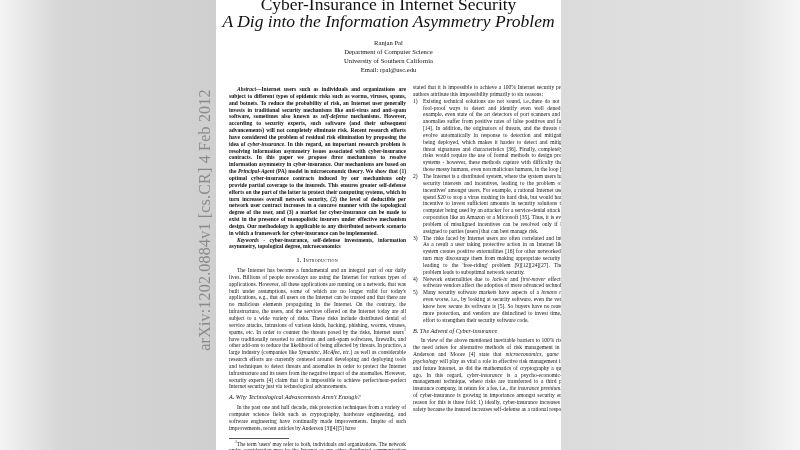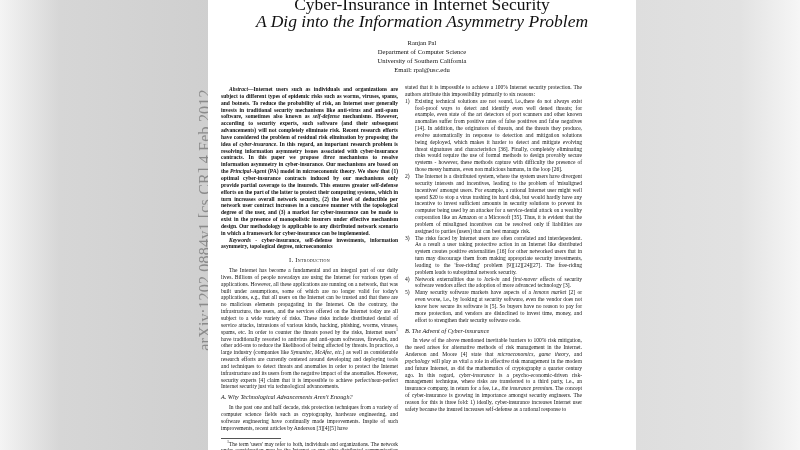--- a/index.html
+++ b/index.html
@@ -3,21 +3,21 @@
 <meta charset="utf-8">
 <style>
   html, body { margin:0; padding:0; }
   body {
     width:800px; height:450px; overflow:hidden; position:relative;
     background: linear-gradient(90deg, #f4f4f4 0px, #d6d6d6 60px, #cfcfcf 216px, #dcdcdc 584px, #e2e2e2 740px, #f6f6f6 800px);
     font-family: "Liberation Serif", "DejaVu Serif", serif;
     color:#111;
   }
   .page {
-    position:absolute; left:208px; top:0; width:428px; height:450px;
+    position:absolute; left:216px; top:0; width:345px; height:450px;
     background:#fff; overflow:hidden;
   }
   .title {
     position:absolute; left:0; right:0; top:-6px; text-align:center;
     font-size:17.5px; line-height:20px; white-space:nowrap;
   }
   .subtitle {
     position:absolute; left:0; right:0; top:11px; text-align:center;
     font-size:17.5px; font-style:italic; line-height:20px; white-space:nowrap;
   }

